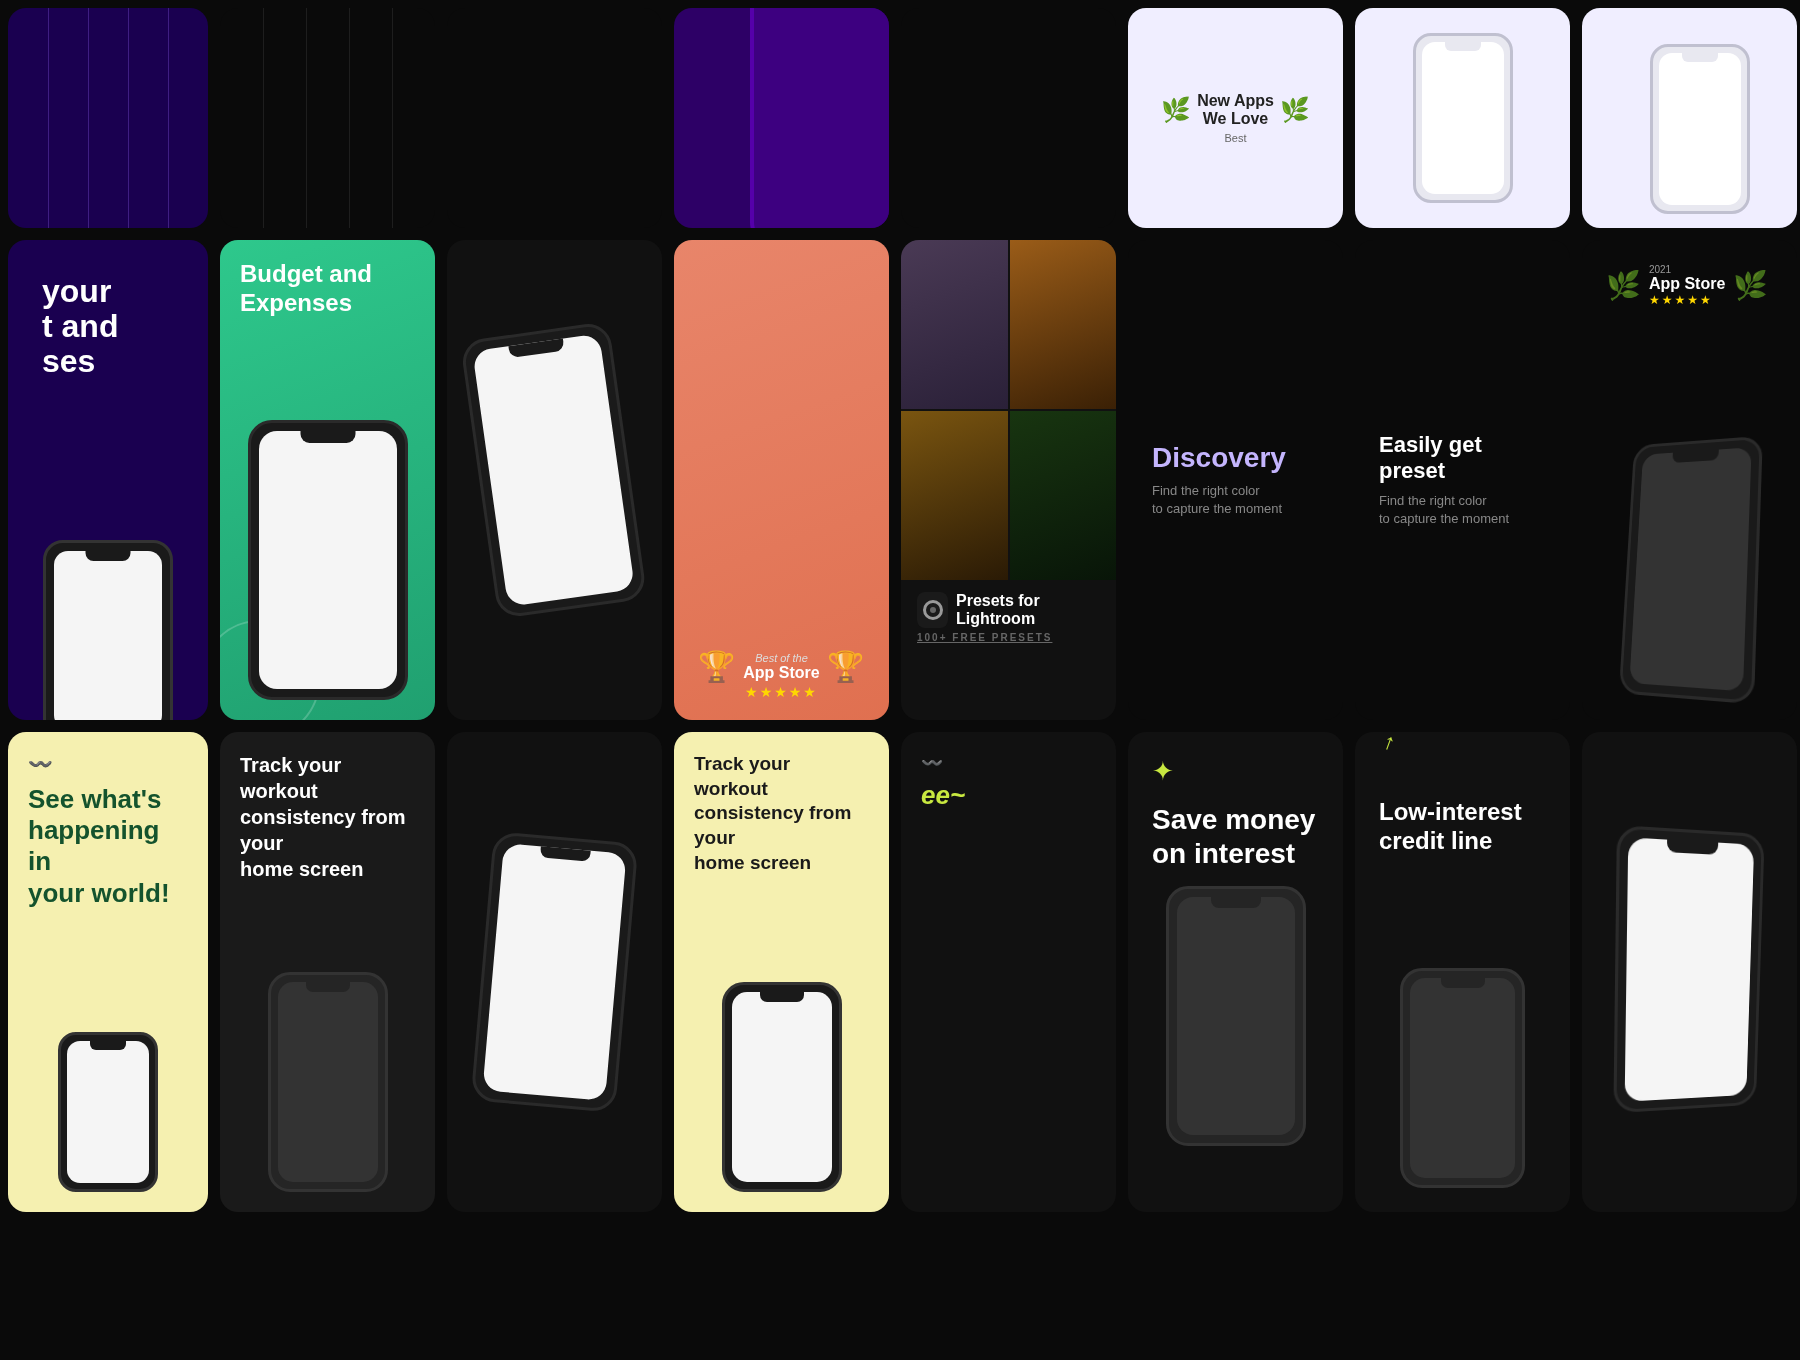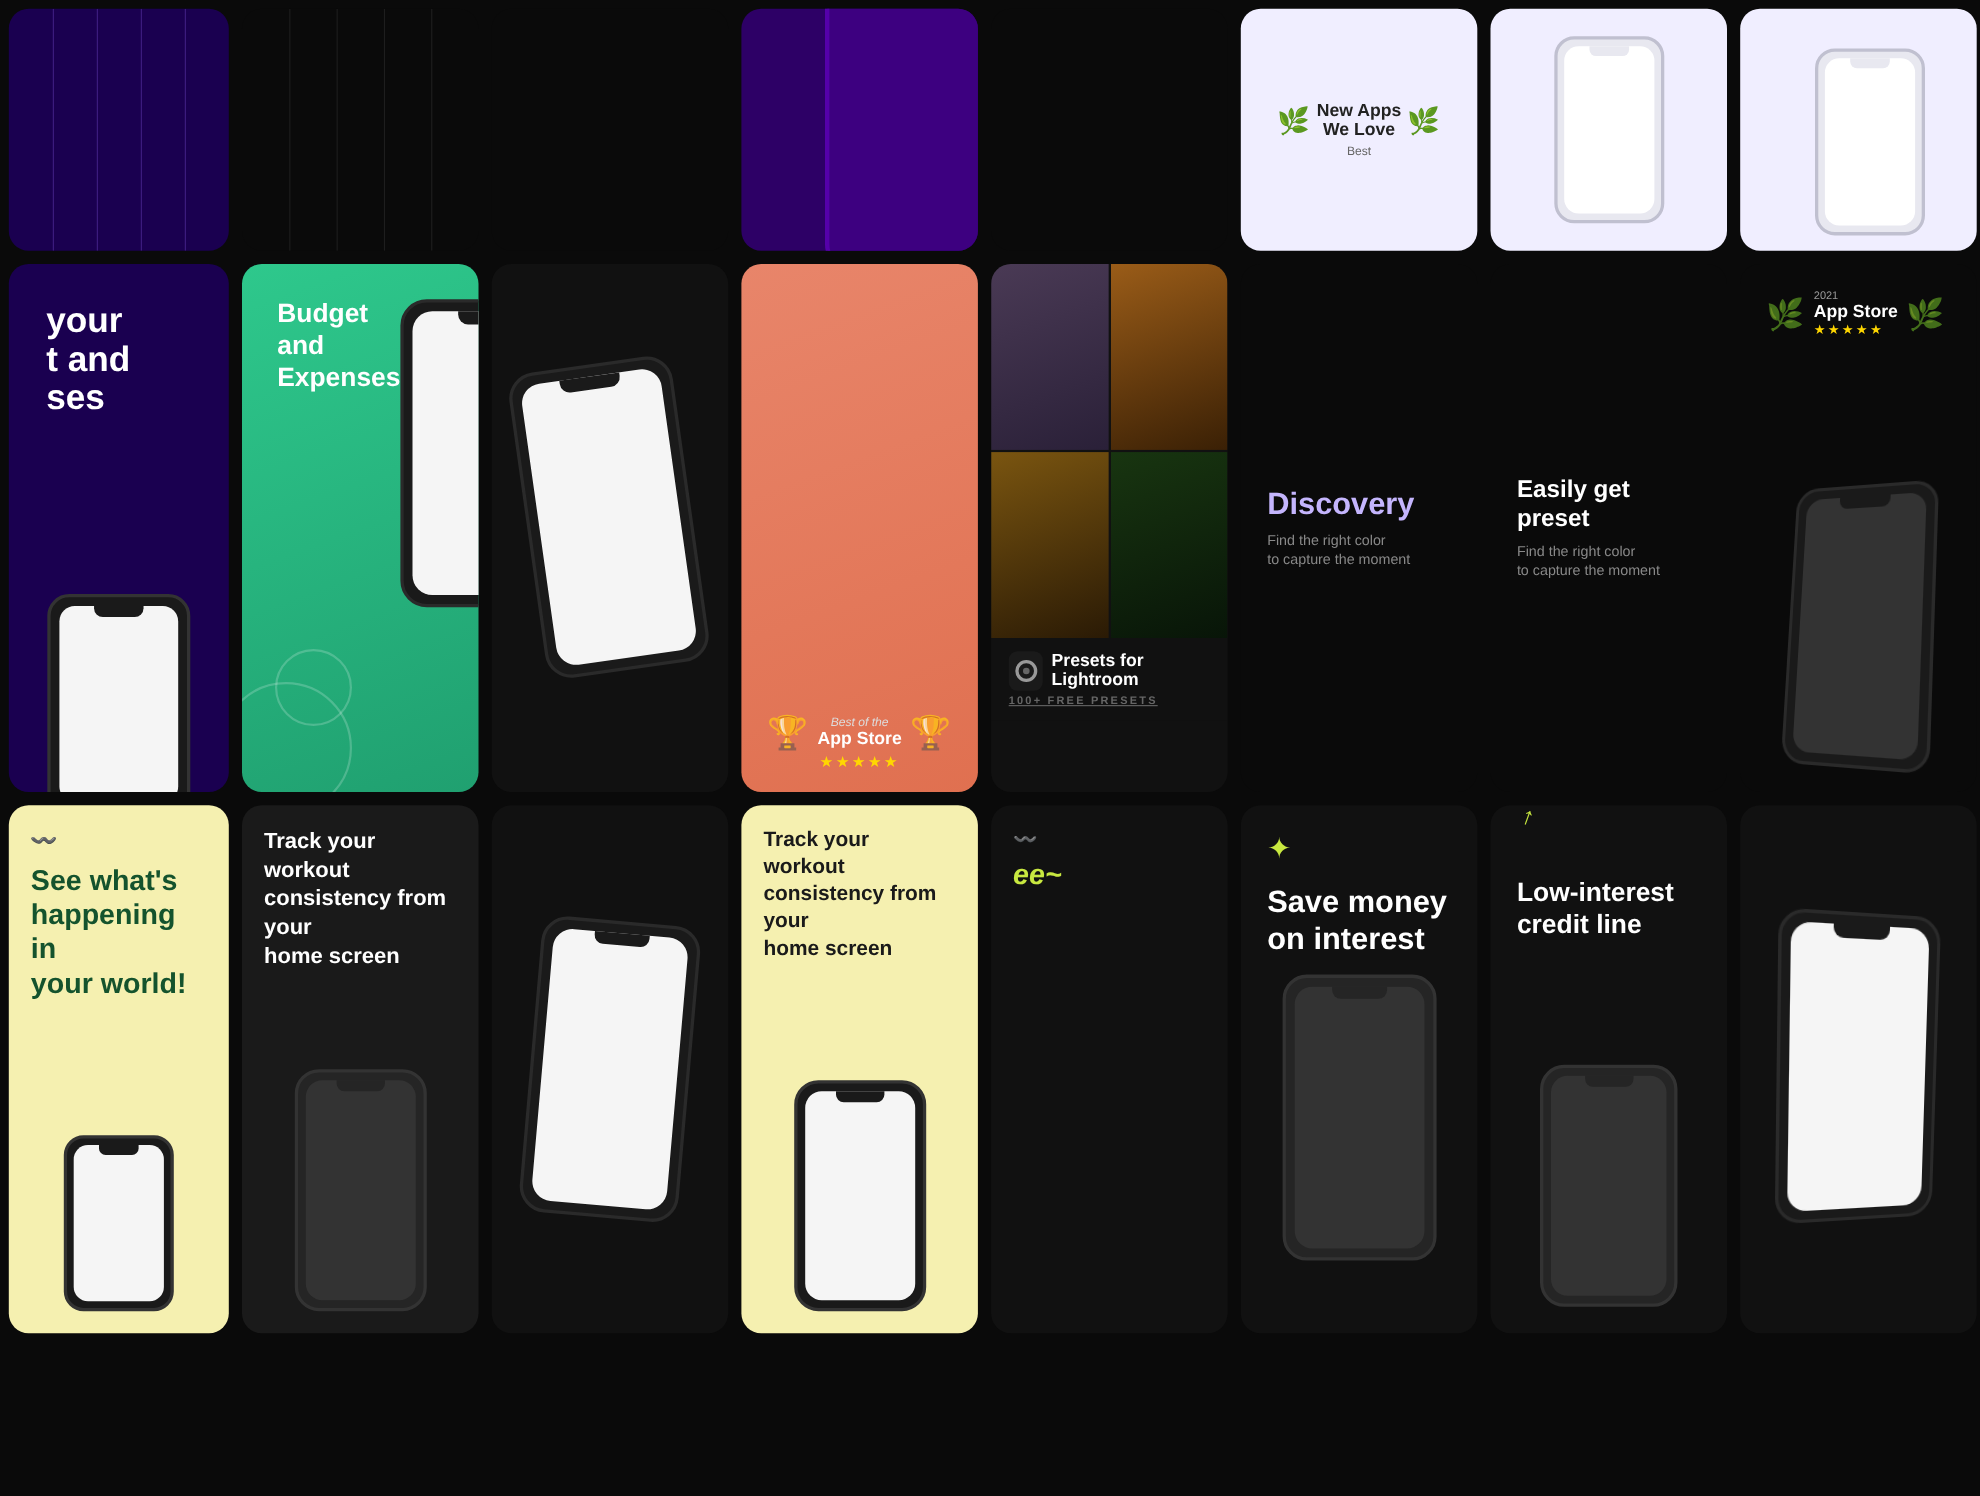--- a/index.html
+++ b/index.html
@@ -99,23 +99,23 @@
       display: flex;
       flex-direction: column;
       justify-content: flex-start;
     }
     .cell-r2-c2 {
       grid-column: 2;
       grid-row: 2;
       background: #2ec88c;
       border-radius: 18px;
       overflow: hidden;
-      padding: 32px;
-      display: flex;
-      flex-direction: row;
+      padding: 20px;
+      display: flex;
+      flex-direction: column;
       justify-content: space-between;
     }
     .cell-r2-c3 {
       grid-column: 3;
       grid-row: 2;
       background: #0a0a0a;
       border-radius: 18px;
       overflow: hidden;
       display: flex;
       flex-direction: column;

